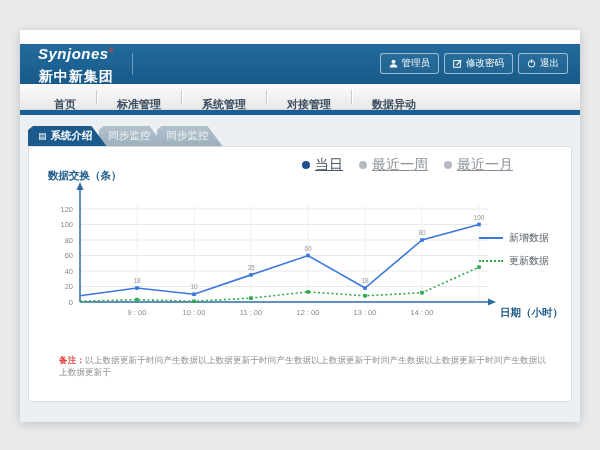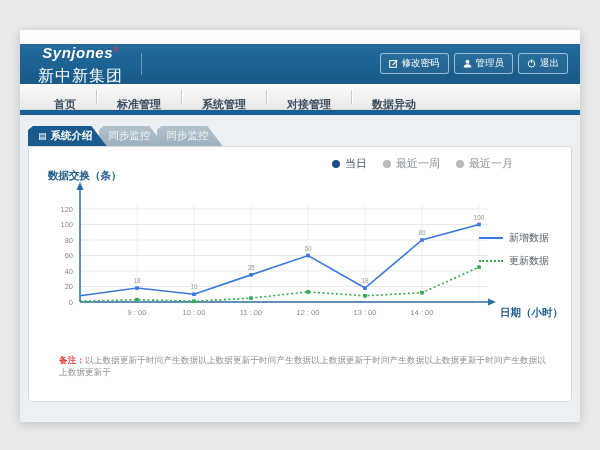--- a/index.html
+++ b/index.html
@@ -7,21 +7,21 @@
     font-family:"Liberation Sans","DejaVu Sans",sans-serif; }
   .page { position:absolute; left:20px; top:30px; width:560px; height:392px;
     background:#fff; box-shadow:0 2px 10px rgba(0,0,0,.18); }
   .page-top { height:14px; background:#fdfdfd; }
   
   .header { height:40px; background:linear-gradient(#226b9c,#185a89);
     display:flex; align-items:center; padding:0 10px; position:relative; }
   .logo { color:#fff; text-align:center; line-height:1; padding:0 8px; }
   .logo-main { font-size:15px; font-weight:bold; font-style:italic; letter-spacing:.5px; }
   .logo-mark { color:#e53b3b; font-size:7px; vertical-align:super; font-style:normal; }
-  .logo-sub { font-size:16px; font-weight:normal; margin-top:8px; letter-spacing:1px; }
+  .logo-sub { font-size:14px; font-weight:bold; margin-top:8px; letter-spacing:1px; }
   .header-divider { width:1px; height:22px; background:rgba(255,255,255,.35); margin:0 10px; }
   .header-title { color:#fff; font-size:14px; letter-spacing:2px; }
   .header-actions { position:absolute; right:12px; top:9px; display:flex; gap:5px; }
   .hbtn { display:flex; align-items:center; gap:4px; border:1px solid rgba(255,255,255,.55);
     border-radius:3px; color:#fff; font-size:9.5px; padding:3px 8px; cursor:pointer;
     background:rgba(255,255,255,.04); }
   .hbtn svg { display:block; }
   
   .nav { height:26px; background:linear-gradient(#fcfcfc,#e8e8e8);
     border-bottom:1px solid #d9d9d9; display:flex; align-items:center; padding-left:14px; }
@@ -34,21 +34,21 @@
   .tab { height:20px; display:flex; align-items:center; gap:4px; font-size:10.5px;
     padding:0 14px 0 10px; margin-right:-8px; cursor:pointer; color:#fff;
     clip-path:polygon(0 100%, 0 4px, 5px 0, calc(100% - 15px) 0, 100% 100%); }
   .tab.inactive { background:linear-gradient(#b3c2cd,#9db0bd); color:#f2f6f8; }
   .tab.active { background:#1a5a8c; z-index:2; font-weight:bold; }
   .tab-icon { font-size:9px; line-height:1; }
   .panel { position:absolute; left:8px; right:8px; top:31px; bottom:20px;
     background:#fff; border:1px solid #d8dcdf; border-radius:3px; }
   
   .filters { position:absolute; right:58px; top:9px; display:flex; gap:16px; align-items:center; }
-  .filter { display:flex; align-items:center; gap:5px; font-size:11px; color:#8b9298; cursor:pointer; }
+  .filter { display:flex; align-items:center; gap:5px; font-size:14px; color:#8b9298; cursor:pointer;text-decoration:underline; }
   .filter .dot { width:8px; height:8px; border-radius:50%; background:#b4babf; }
   .filter.selected { color:#4a5560; }
   .filter.selected .dot { background:#1f4e8c; }
   
   .chart-wrap { position:absolute; left:15px; top:22px; width:520px; height:170px; }
   .legend { position:absolute; left:450px; top:84px;font-family:Liberation Mono, monospace; }
   .legend-row { display:flex; align-items:center; gap:6px; margin-bottom:9px; cursor:default; }
   .legend-line { width:24px; border-top-width:2px; }
   .legend-label { font-size:10px; color:#5a6168; }
   
@@ -64,31 +64,31 @@
 
   <div class="header">
     <div class="logo">
       <div class="logo-main"><span>Synjones</span><span class="logo-mark">®</span></div>
       <div class="logo-sub">新中新集团</div>
     </div>
     <div class="header-divider"></div>
     <div class="header-actions">
       <div class="hbtn">
         <svg width="9" height="9" viewBox="0 0 10 10">
+            <circle cx="5" cy="3" r="2.2" fill="#fff"></circle>
+            <path d="M0.7 9.5 Q1 5.8 5 5.8 Q9 5.8 9.3 9.5 Z" fill="#fff"></path>
+          </svg>
+        <span>管理员</span>
+      </div>
+      <div class="hbtn">
+        <svg width="9" height="9" viewBox="0 0 10 10">
             <rect x="0.8" y="1.8" width="7.4" height="7.4" fill="none" stroke="#fff" stroke-width="1.1"></rect>
             <path d="M3.5 6.5 L8.6 0.8 L9.6 1.8 L4.5 7.2 Z" fill="#fff"></path>
           </svg>
         <span>修改密码</span>
-      </div>
-      <div class="hbtn">
-        <svg width="9" height="9" viewBox="0 0 10 10">
-            <circle cx="5" cy="3" r="2.2" fill="#fff"></circle>
-            <path d="M0.7 9.5 Q1 5.8 5 5.8 Q9 5.8 9.3 9.5 Z" fill="#fff"></path>
-          </svg>
-        <span>管理员</span>
       </div>
       <div class="hbtn">
         <svg width="9" height="9" viewBox="0 0 10 10">
             <circle cx="5" cy="5.4" r="3.6" fill="none" stroke="#fff" stroke-width="1.1"></circle>
             <line x1="5" y1="0.5" x2="5" y2="4.4" stroke="#fff" stroke-width="1.2"></line>
           </svg>
         <span>退出</span>
       </div>
     </div>
   </div>

